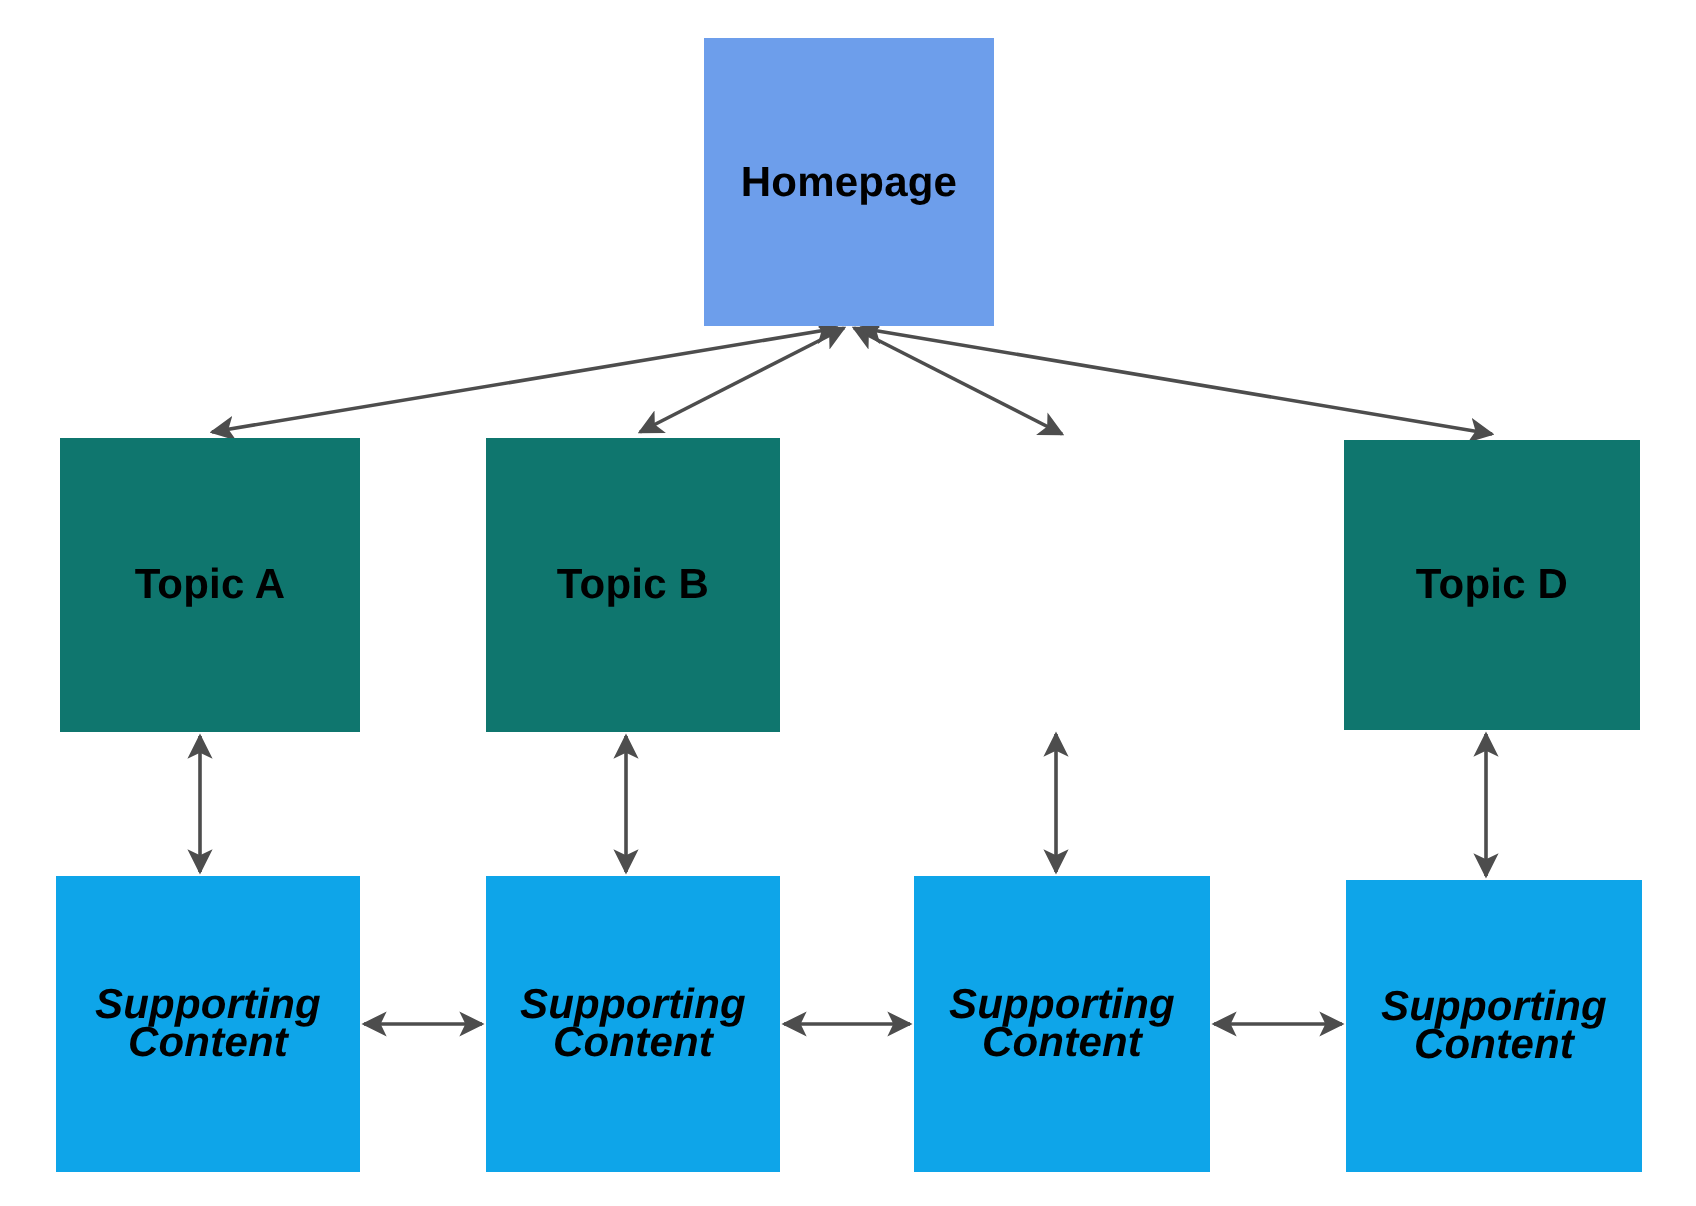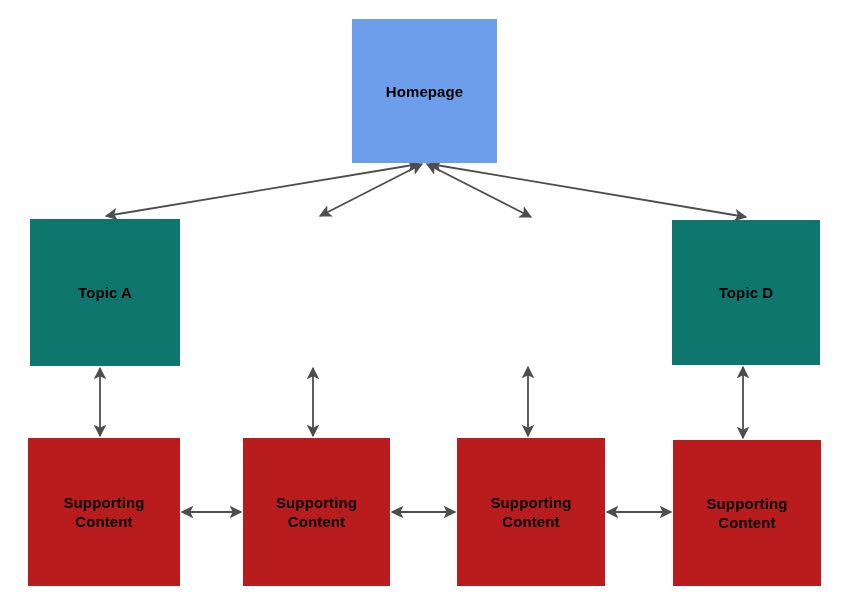--- a/index.html
+++ b/index.html
@@ -25,33 +25,33 @@
     height: 603px;
   }
   .node {
     position: absolute;
     display: flex;
     align-items: center;
     justify-content: center;
     text-align: center;
     color: #000000;
     font-weight: bold;
-    font-size: 15px;
+    font-size: 21px;
     line-height: 19px;
     letter-spacing: 0.1px;
     box-sizing: border-box;
     z-index: 2;
   }
   .node-label {
     display: block;
     white-space: pre-line;
   }
   .node.homepage  { background: #6d9eeb; }
   .node.topic     { background: #0f766e; }
-  .node.support   { background: #b91c1c; }
+  .node.support   { background: #0ea5e9; font-style: italic; }
 </style>
 </head>
 <body>
 
 <div id="canvas">
 
   <svg id="edges" viewBox="0 0 848 603" width="848" height="603" xmlns="http://www.w3.org/2000/svg">
     <defs>
       <marker id="ah-end" viewBox="0 0 10 10" refX="9" refY="5" markerWidth="7" markerHeight="7" orient="auto-start-reverse">
         <path d="M 0 0 L 10 5 L 0 10 L 2.4 5 z" fill="#4d4d4d"></path>
@@ -82,20 +82,23 @@
     </g>
   </svg>
 
   <div class="node homepage" style="left:352px; top:19px; width:145px; height:144px;">
     <span class="node-label">Homepage</span>
   </div>
 
   <div class="node topic" style="left:30px; top:219px; width:150px; height:147px;">
     <span class="node-label">Topic A</span>
   </div>
+  <div class="node topic" style="left:243px; top:219px; width:147px; height:147px;">
+    <span class="node-label">Topic B</span>
+  </div>
   <div class="node topic" style="left:672px; top:220px; width:148px; height:145px;">
     <span class="node-label">Topic D</span>
   </div>
 
   <div class="node support" style="left:28px; top:438px; width:152px; height:148px;">
     <span class="node-label">Supporting
 Content</span>
   </div>
   <div class="node support" style="left:243px; top:438px; width:147px; height:148px;">
     <span class="node-label">Supporting

